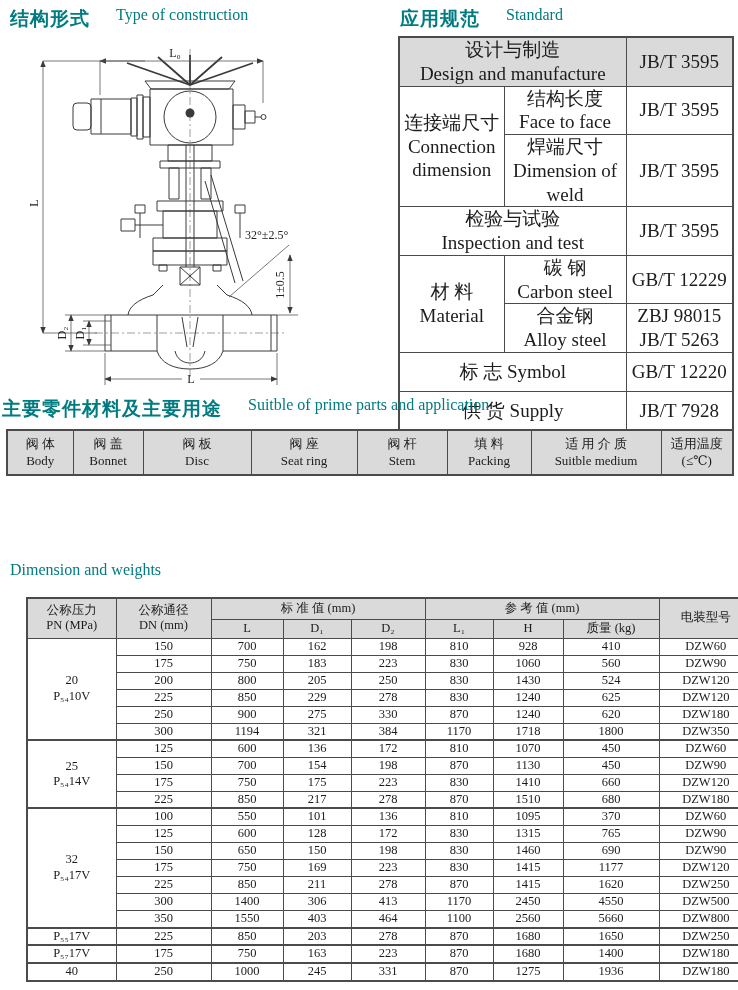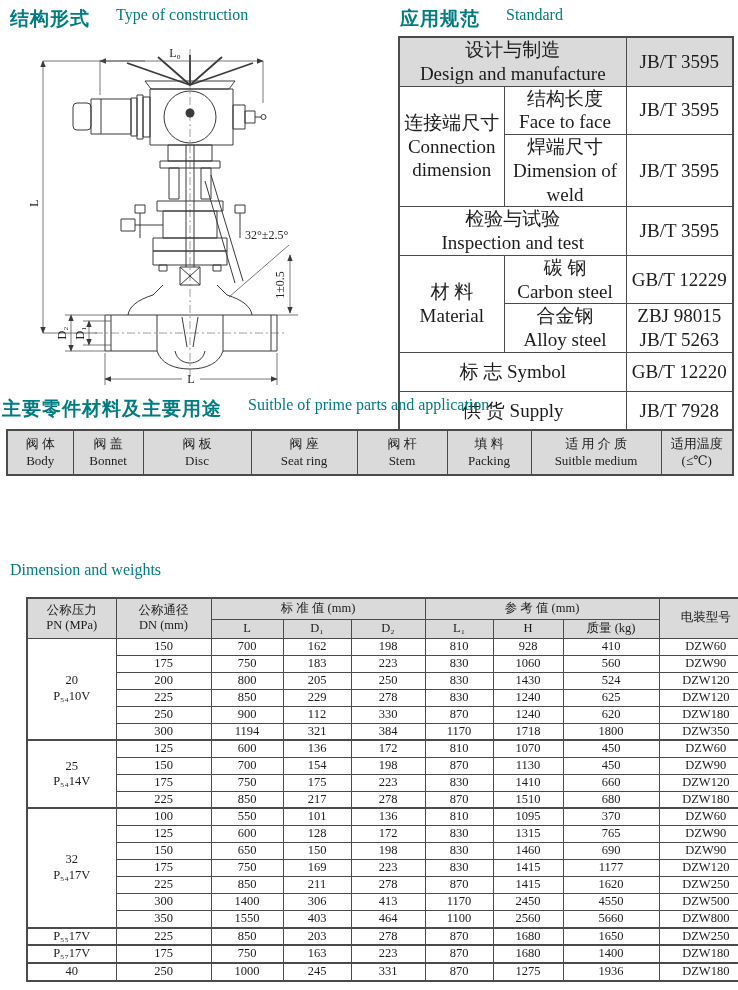--- a/index.html
+++ b/index.html
@@ -345,21 +345,21 @@
         <td>229</td>
         <td>278</td>
         <td>830</td>
         <td>1240</td>
         <td>625</td>
         <td>DZW120</td>
       </tr>
       <tr>
         <td>250</td>
         <td>900</td>
-        <td>112</td>
+        <td>275</td>
         <td>330</td>
         <td>870</td>
         <td>1240</td>
         <td>620</td>
         <td>DZW180</td>
       </tr>
       <tr>
         <td>300</td>
         <td>1194</td>
         <td>321</td>

